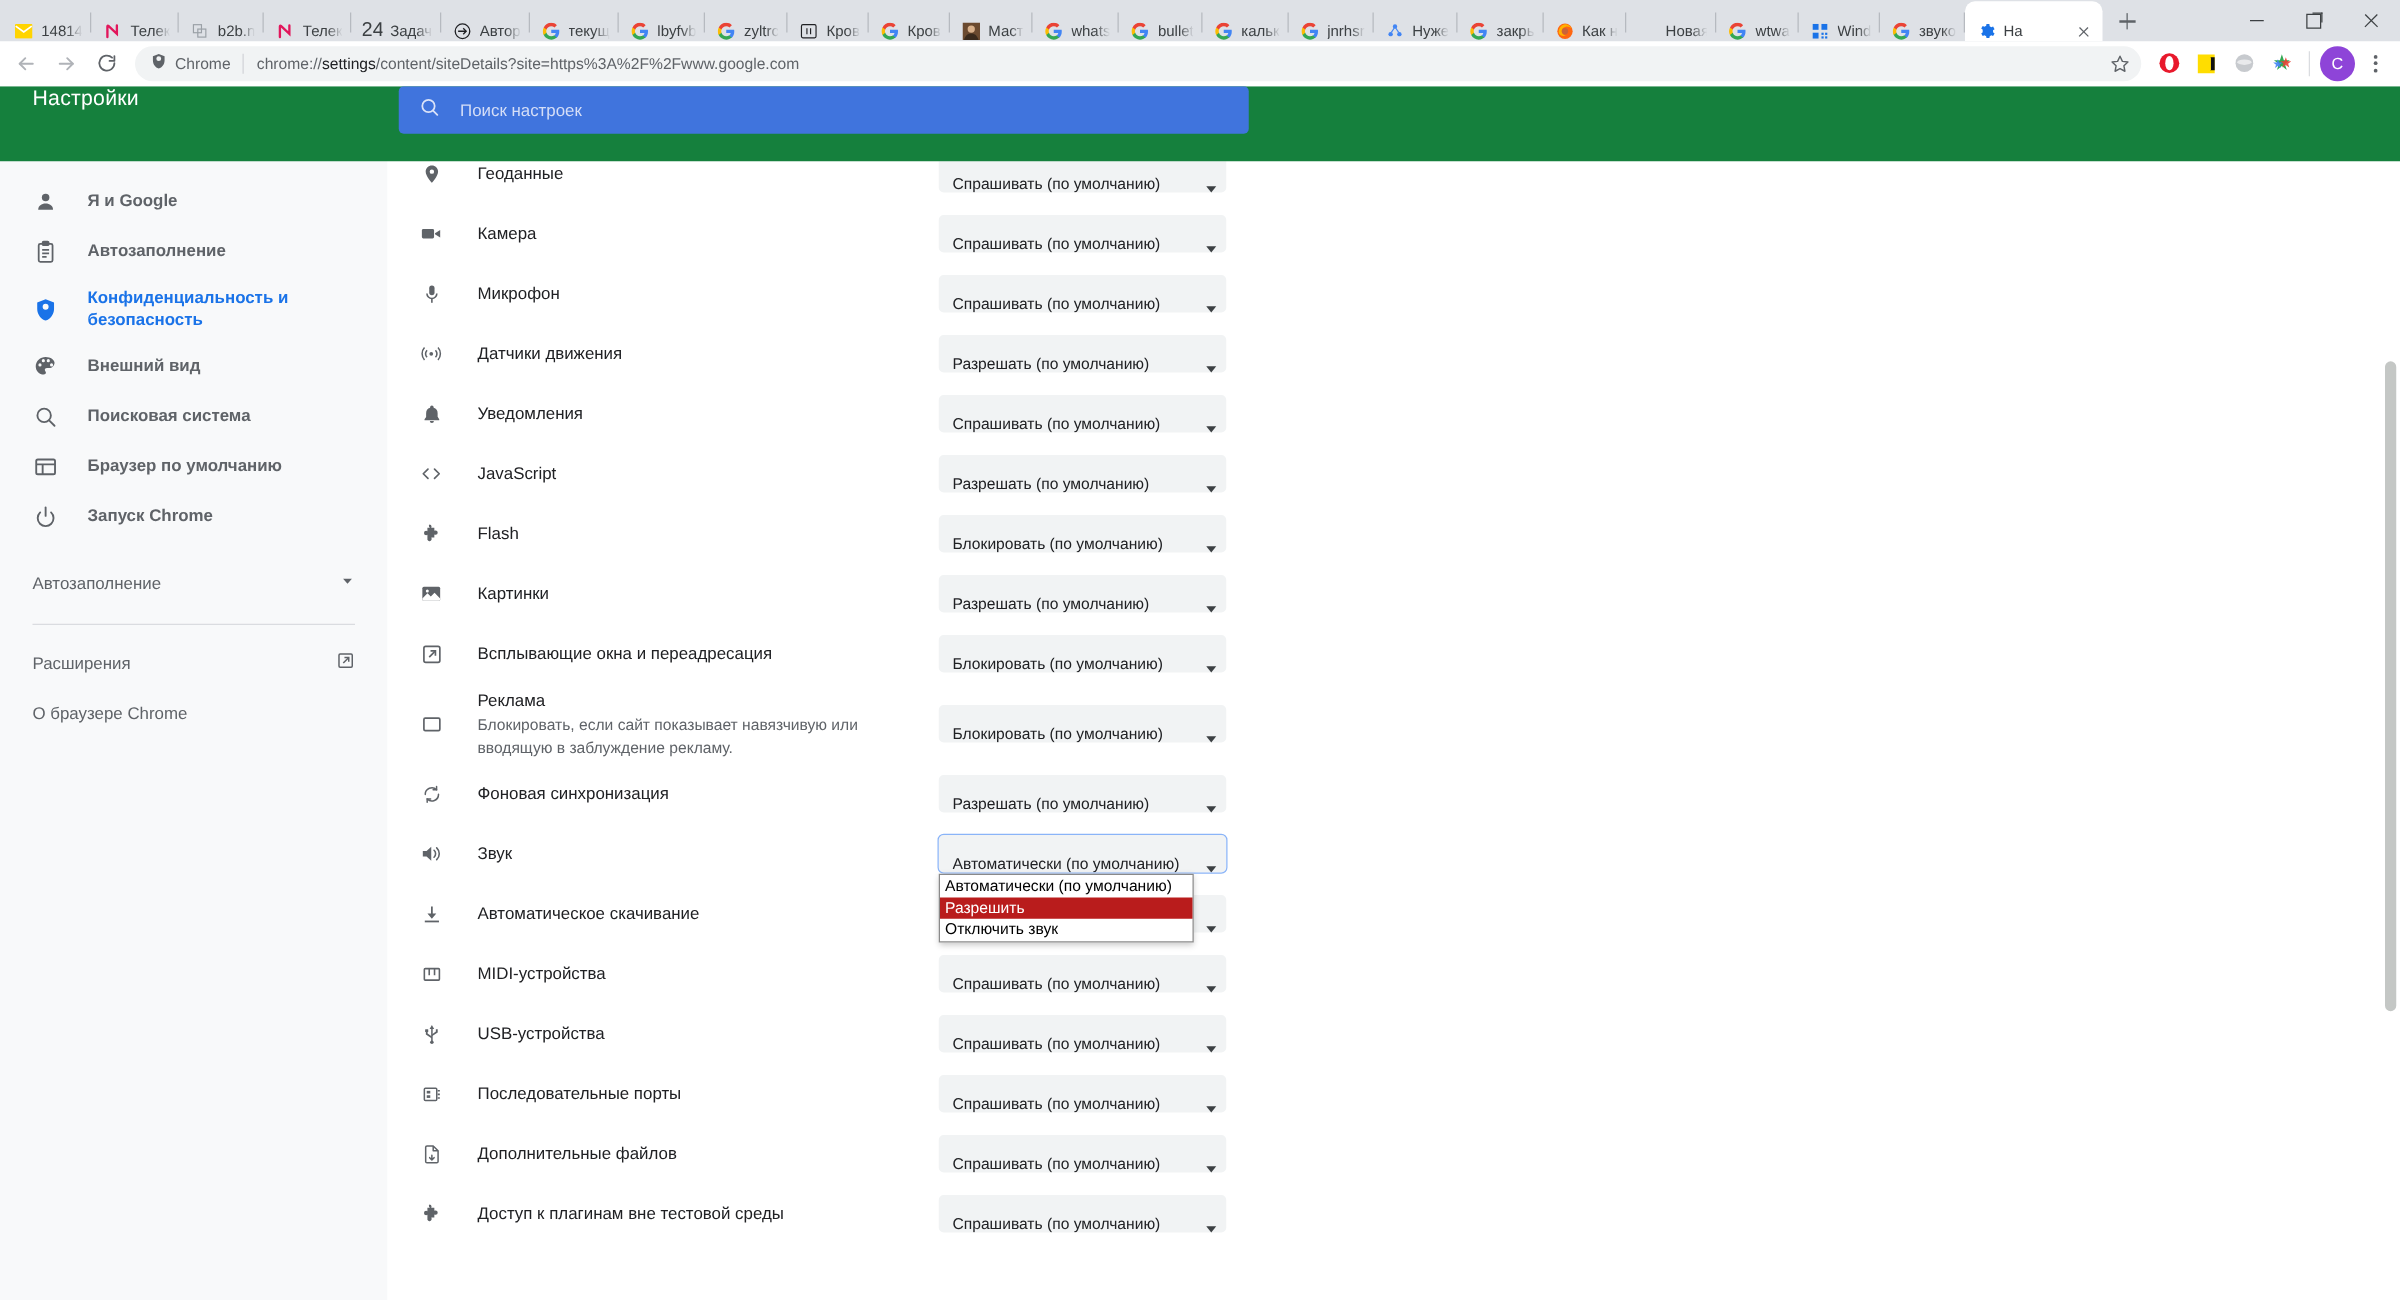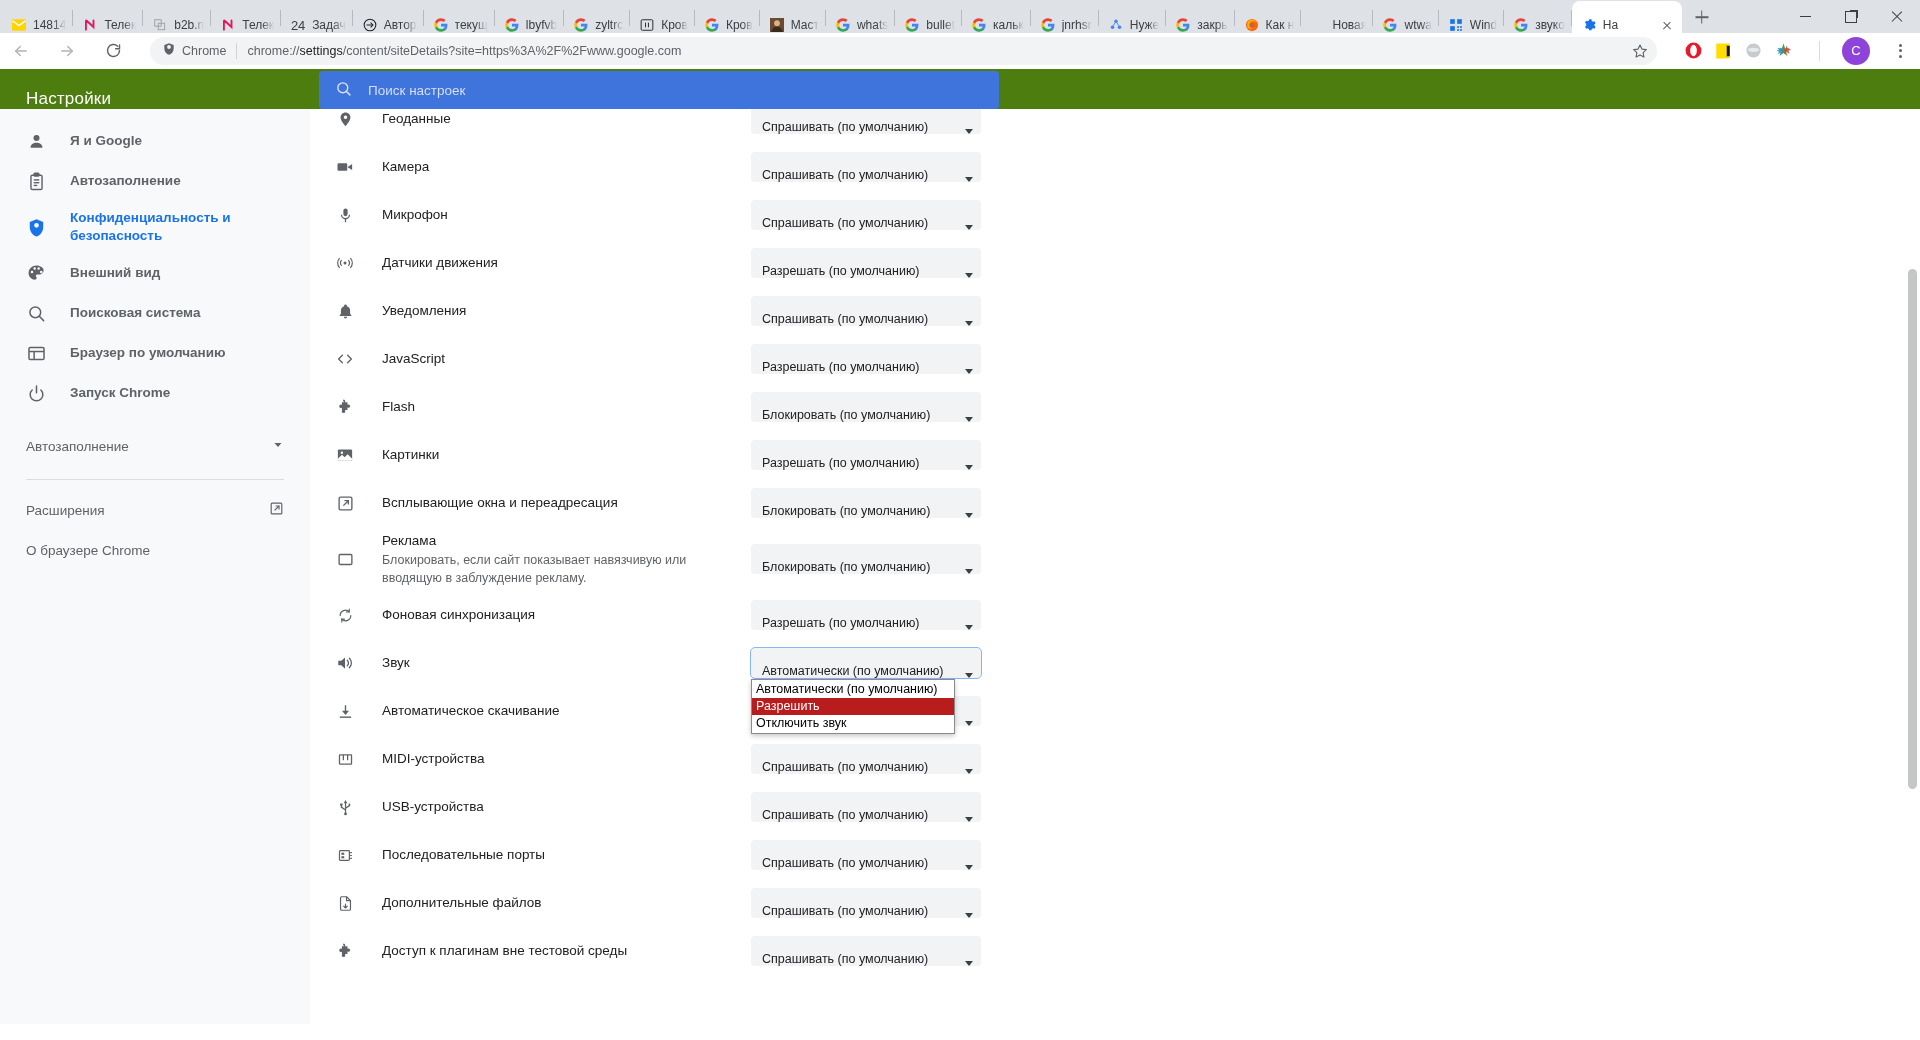--- a/index.html
+++ b/index.html
@@ -53,21 +53,21 @@
     background: #ffffff;
     max-width: 120px;
     min-width: 110px;
     z-index: 3;
   }
   .tab.active::after { display: none; }
   .tab .favicon {
     width: 16px; height: 16px;
     flex: 0 0 16px;
     display: flex; align-items: center; justify-content: center;
-    font-size: 13px; line-height: 1;
+    font-size: 16px; line-height: 1;
     border-radius: 2px;
     overflow: hidden;
   }
   .tab .tab-title {
     font-size: 12px;
     white-space: nowrap;
     overflow: hidden;
     flex: 1 1 auto;
     -webkit-mask-image: linear-gradient(to right, #000 62%, transparent 100%);
     mask-image: linear-gradient(to right, #000 62%, transparent 100%);
@@ -128,21 +128,21 @@
   .wc-close::before { transform: rotate(45deg); }
   .wc-close::after  { transform: rotate(-45deg); }
 
   
   .toolbar {
     height: 36px;
     background: #ffffff;
     display: flex;
     align-items: center;
     padding: 0 6px;
-    gap: 16px;
+    gap: 2px;
     border-bottom: 1px solid #ffffff;
   }
   .tb-btn {
     width: 30px; height: 30px;
     display: flex; align-items: center; justify-content: center;
     border-radius: 50%;
     flex: 0 0 30px;
     cursor: default;
     color: #5f6368;
   }
@@ -214,24 +214,24 @@
   .menu-btn span { width: 3px; height: 3px; border-radius: 50%; background: #5f6368; display:block; }
 
   
   .page {
     height: calc(1040px - 33px - 36px);
     background: #ffffff;
     position: relative;
     overflow: hidden;
   }
   .settings-header {
-    height: 40px;
-    background: #4d7c0f;
+    height: 60px;
+    background: #15803d;
     display: flex;
-    align-items: flex-end;
+    align-items: flex-start;
     position: relative;
     z-index: 2;
   }
   .settings-title {
     color: #ffffff;
     font-size: 17px;
     padding-left: 26px;
     width: 310px;
     flex: 0 0 310px;
     letter-spacing: .2px;

